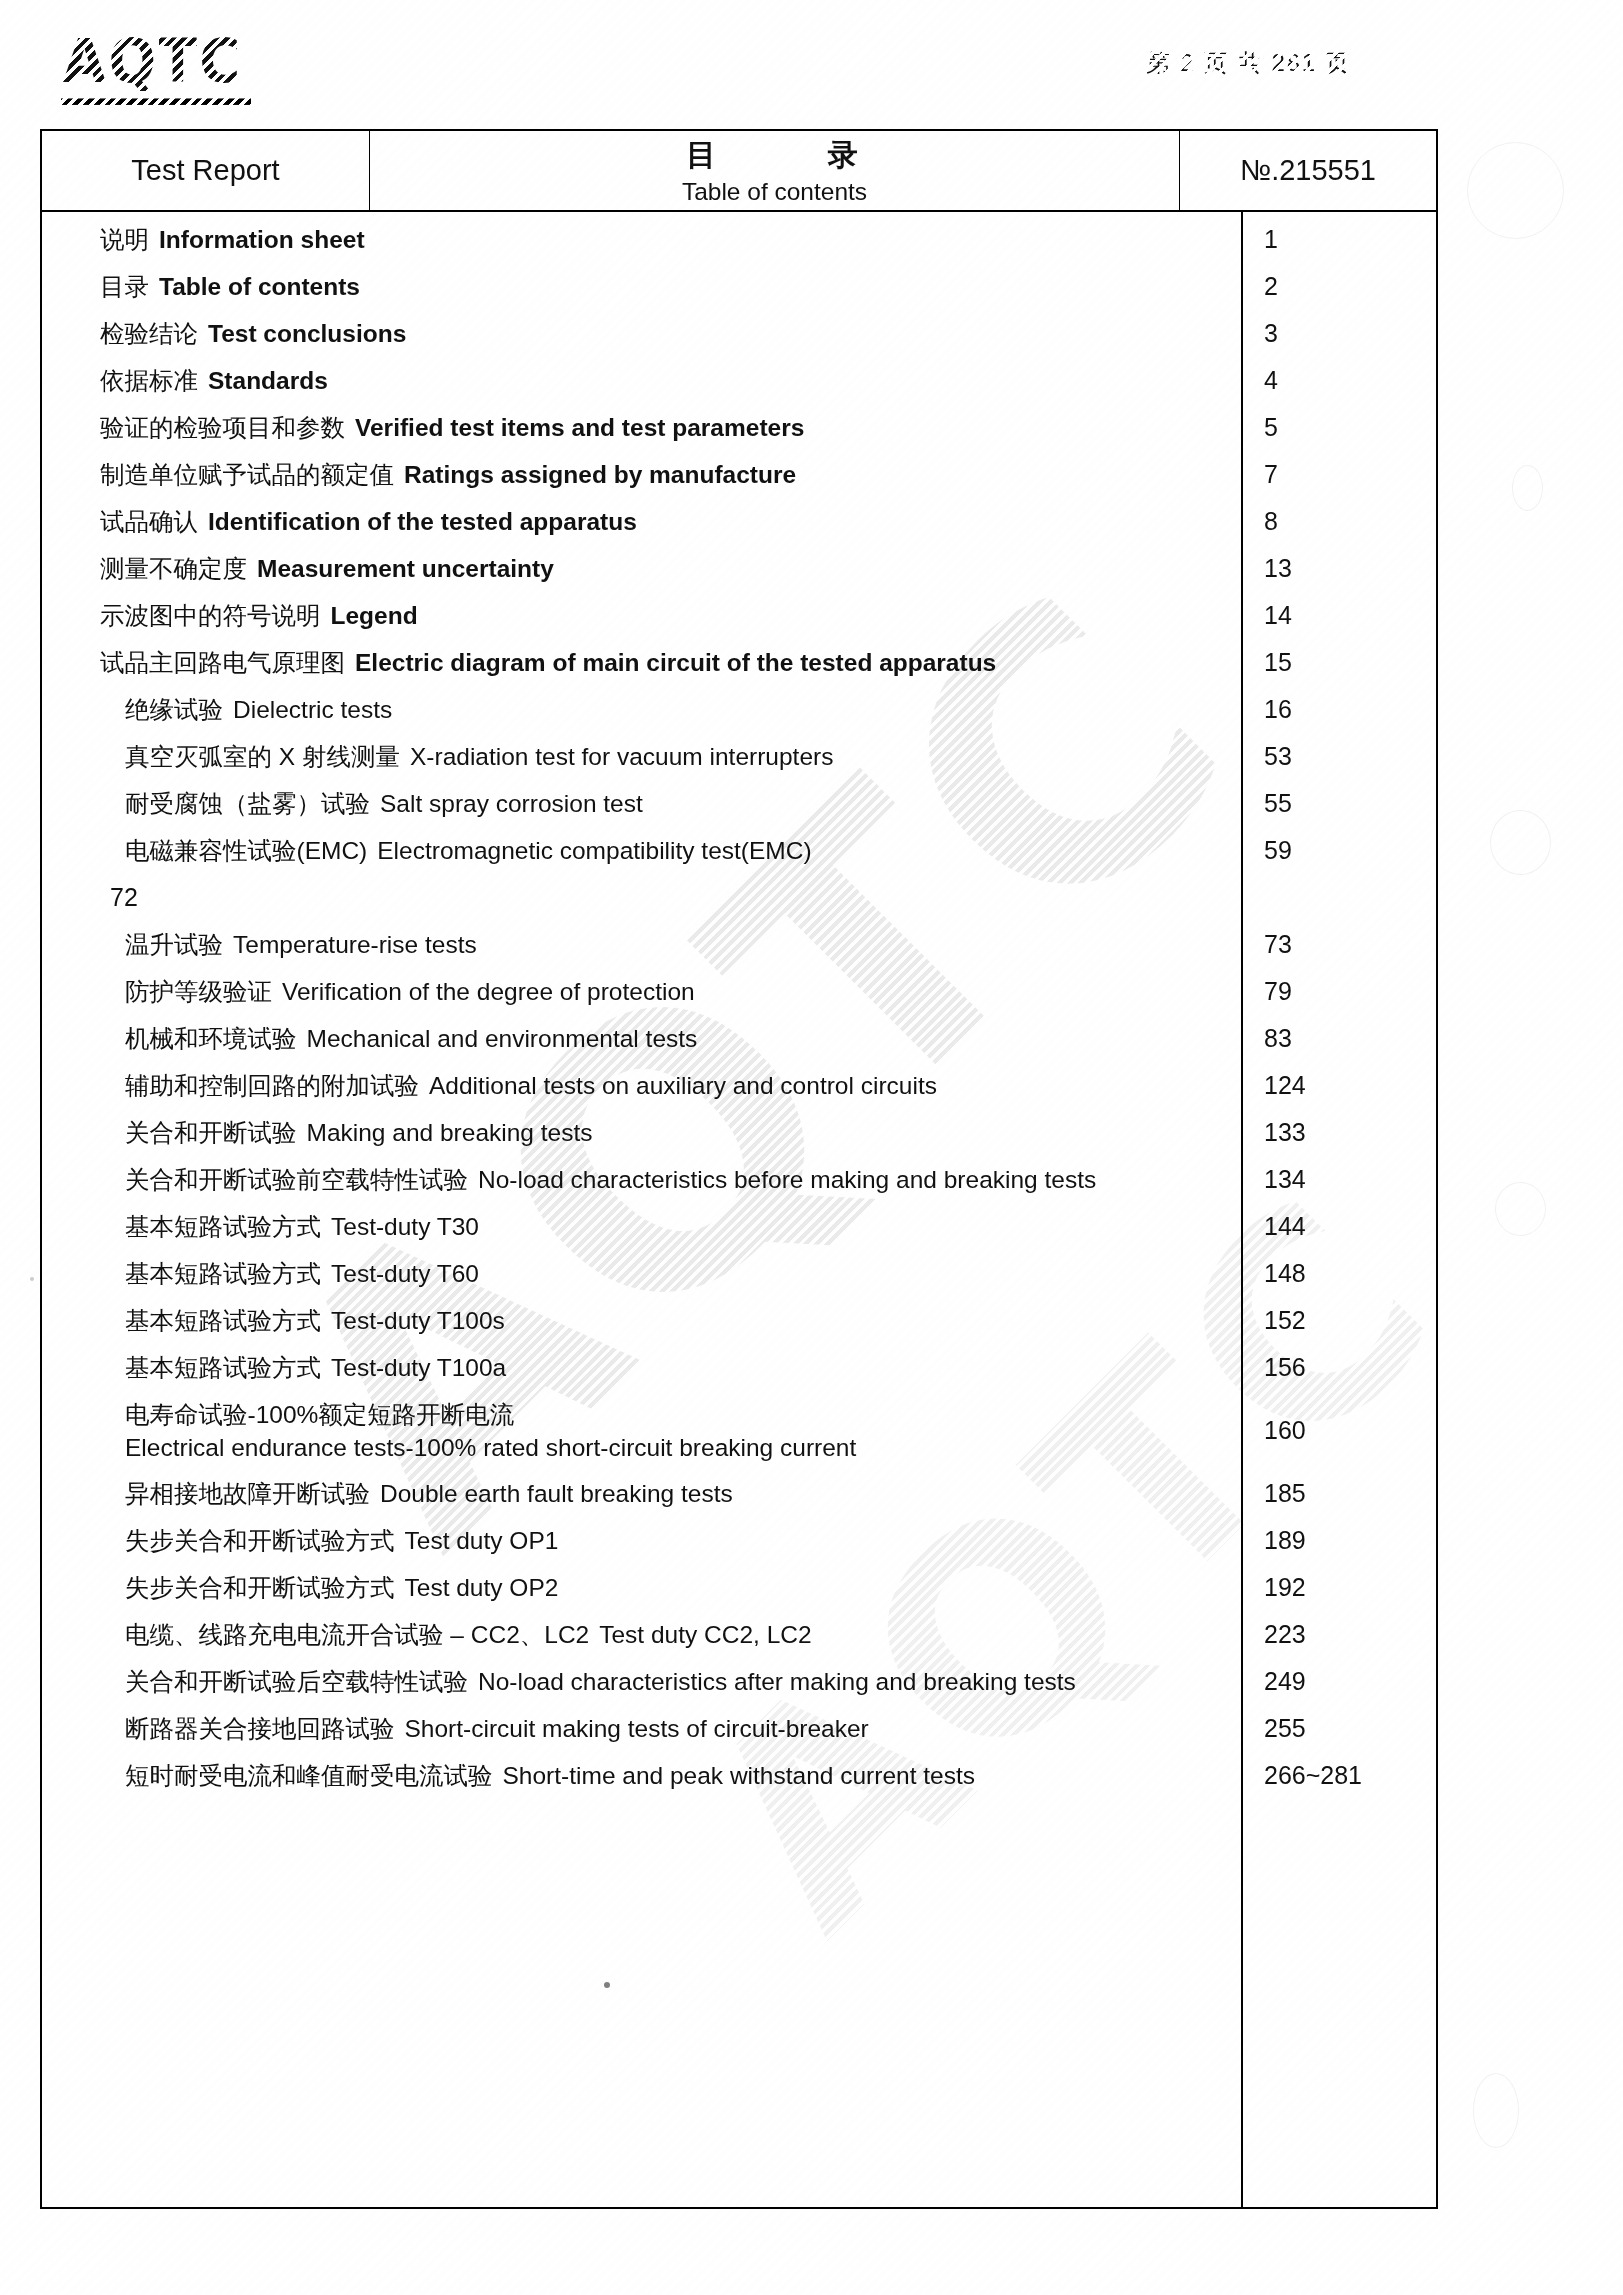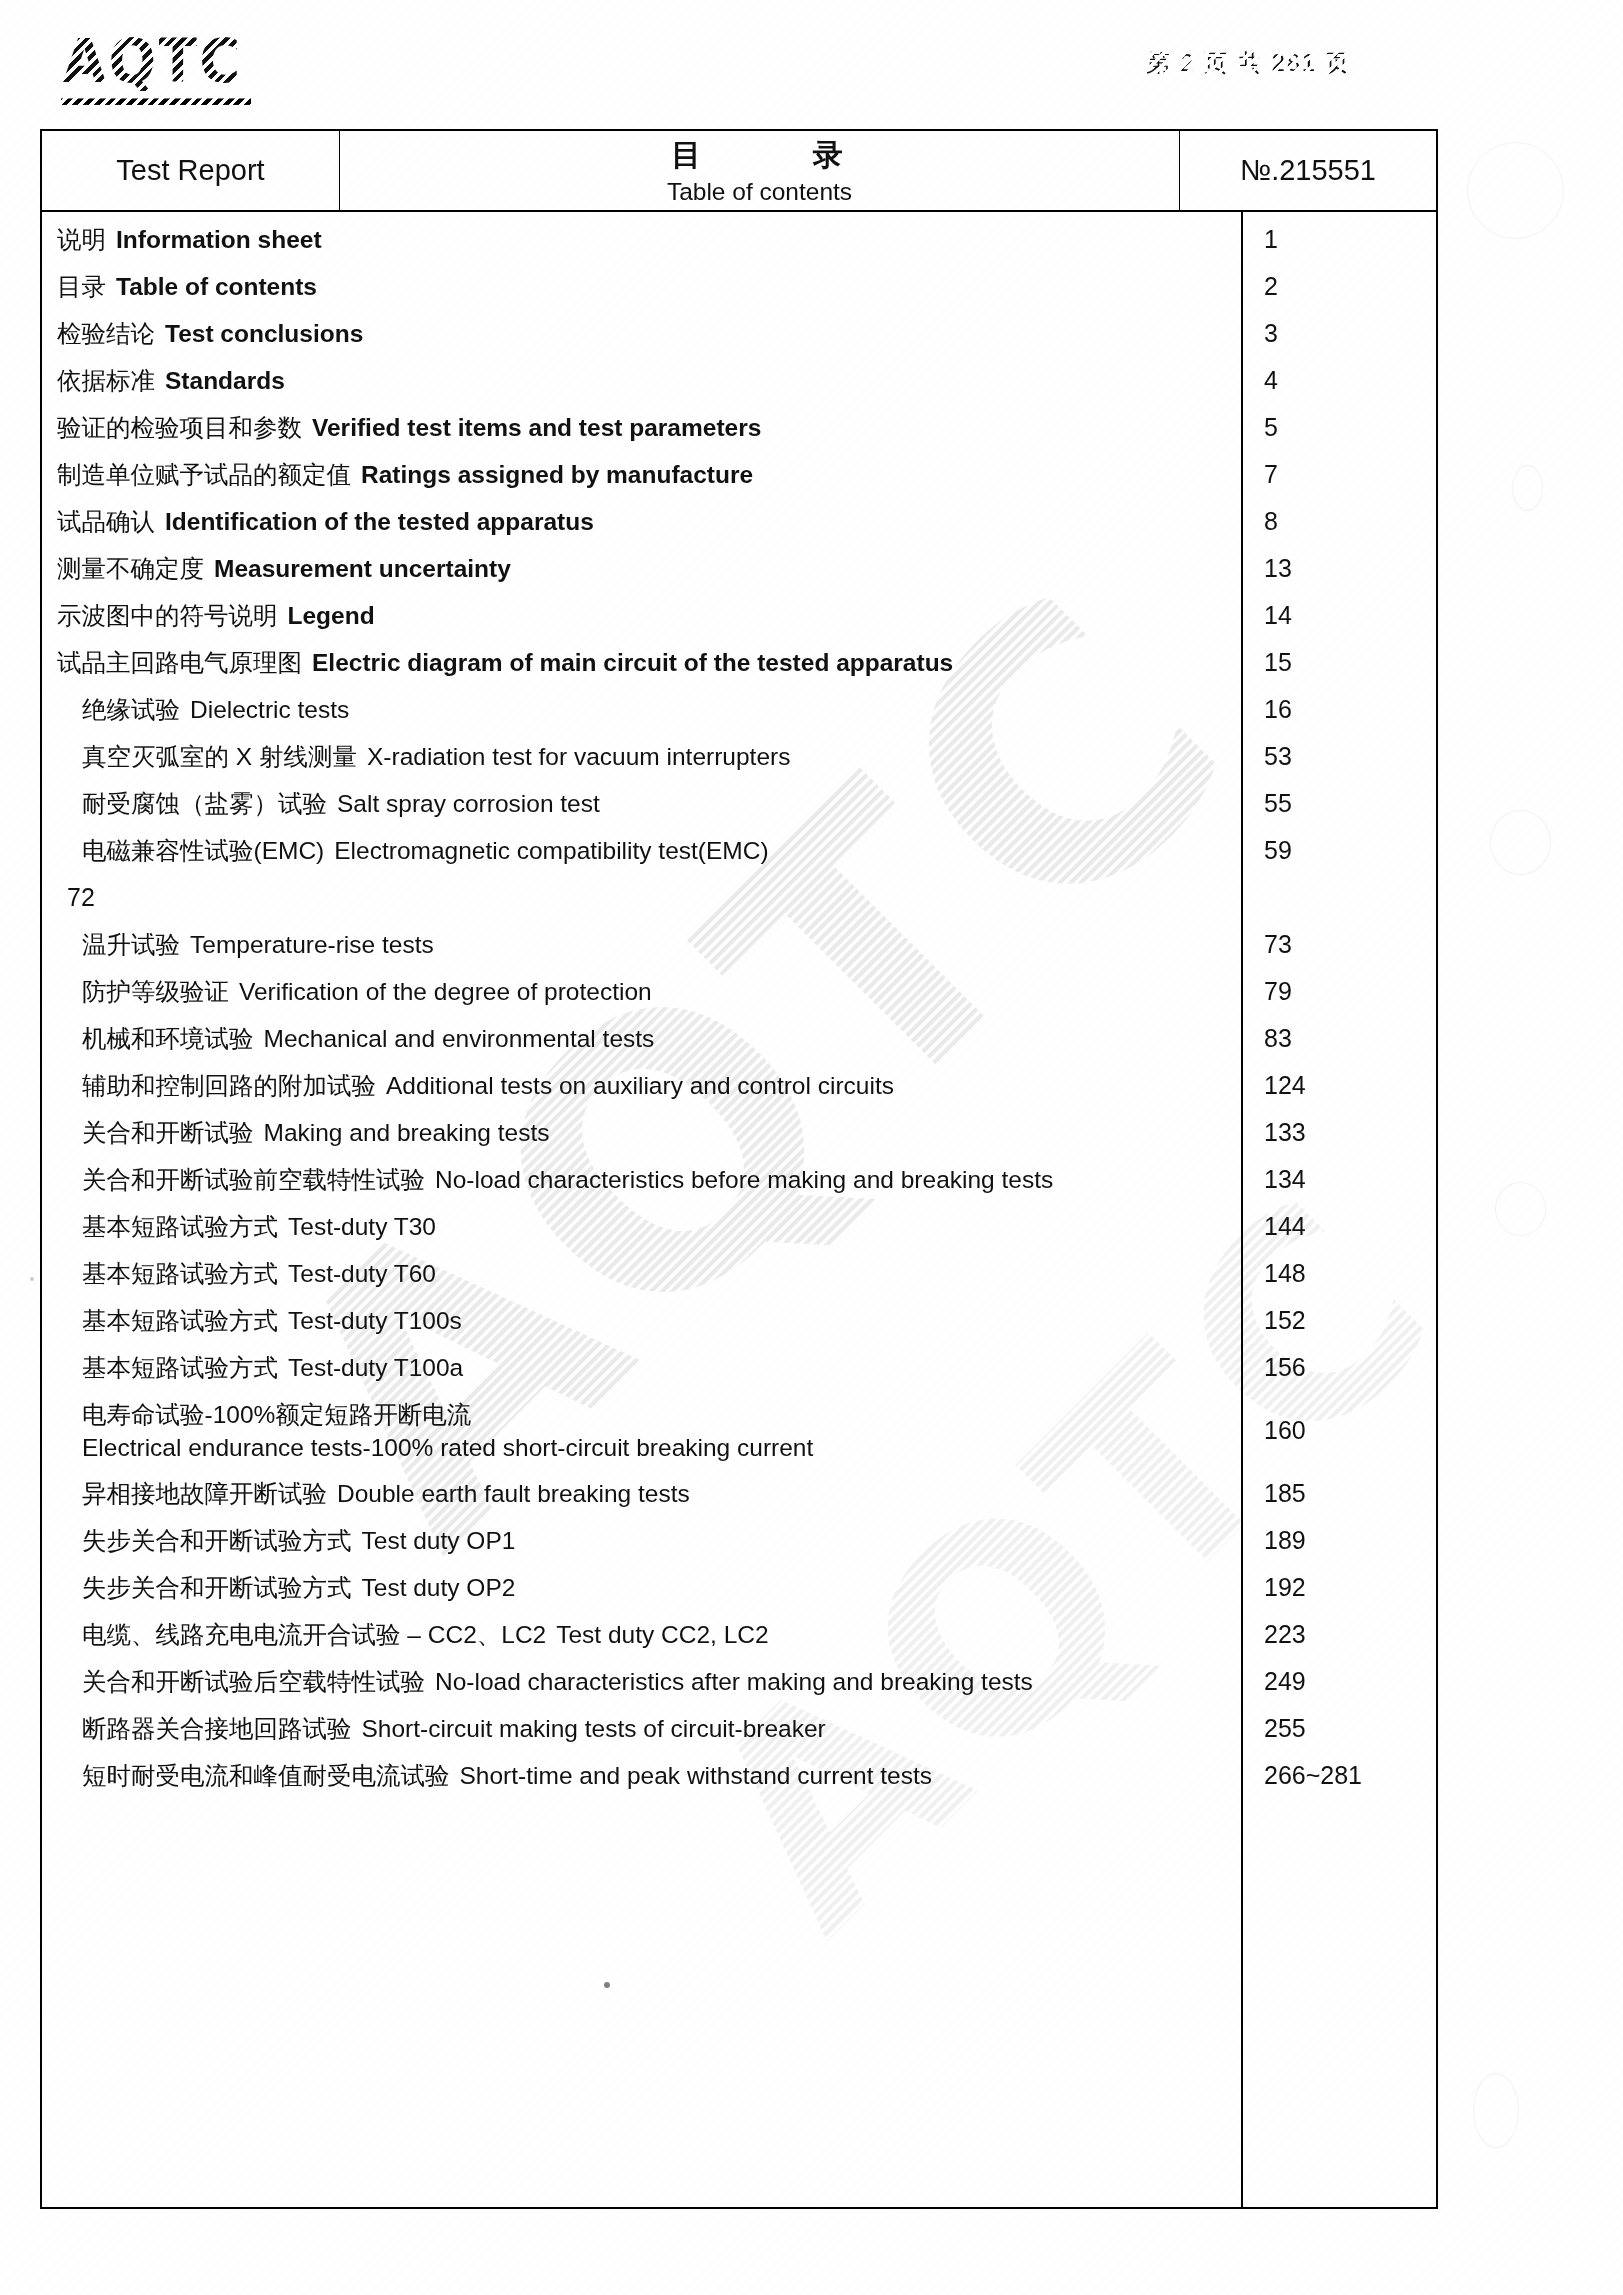--- a/index.html
+++ b/index.html
@@ -25,31 +25,31 @@
     position:absolute;left:1146px;top:47px;
     font-size:24px;letter-spacing:1.7px;
   }
   
   .hdr{
     position:absolute;left:40px;top:129px;width:1398px;height:83px;
     border:2.5px solid #000;box-sizing:border-box;
     display:flex;z-index:3;background:transparent;
   }
   .hdr-cell{box-sizing:border-box;display:flex;flex-direction:column;justify-content:center;align-items:center;}
-  .hdr-left{width:298px;border-right:1.7px solid #000;font-size:29px;}
+  .hdr-left{width:328px;border-right:1.7px solid #000;font-size:29px;}
   .hdr-center{flex:1;border-right:1.7px solid #000;}
   .hdr-center .zh-title{font-size:30px;font-weight:bold;white-space:pre;letter-spacing:5px;}
   .hdr-center .en-title{font-size:24.5px;margin-top:1.7px;}
   .hdr-right{width:256px;font-size:29px;}
   
   .toc{
     position:absolute;left:40px;top:211px;width:1398px;height:1998px;
     border:2.5px solid #000;border-top:none;box-sizing:border-box;
     display:flex;flex-direction:column;
-    padding-top:5px;z-index:3;background:transparent;
+    padding-top:5px;z-index:3;background:transparent;padding-left:43px;
   }
   .vsep{
     position:absolute;left:1199px;top:0;bottom:0;width:1.7px;background:#000;
   }
   .toc-row{display:flex;align-items:center;height:47px;flex:0 0 auto;}
   .toc-row.two{height:79px;}
   .toc-title{flex:1;padding-left:15px;font-size:24.5px;white-space:nowrap;overflow:hidden;}
   .toc-row.indent .toc-title{padding-left:40px;}
   .toc-title .zh{margin-right:10px;}
   .toc-row.lvl0 .en{font-weight:bold;}

